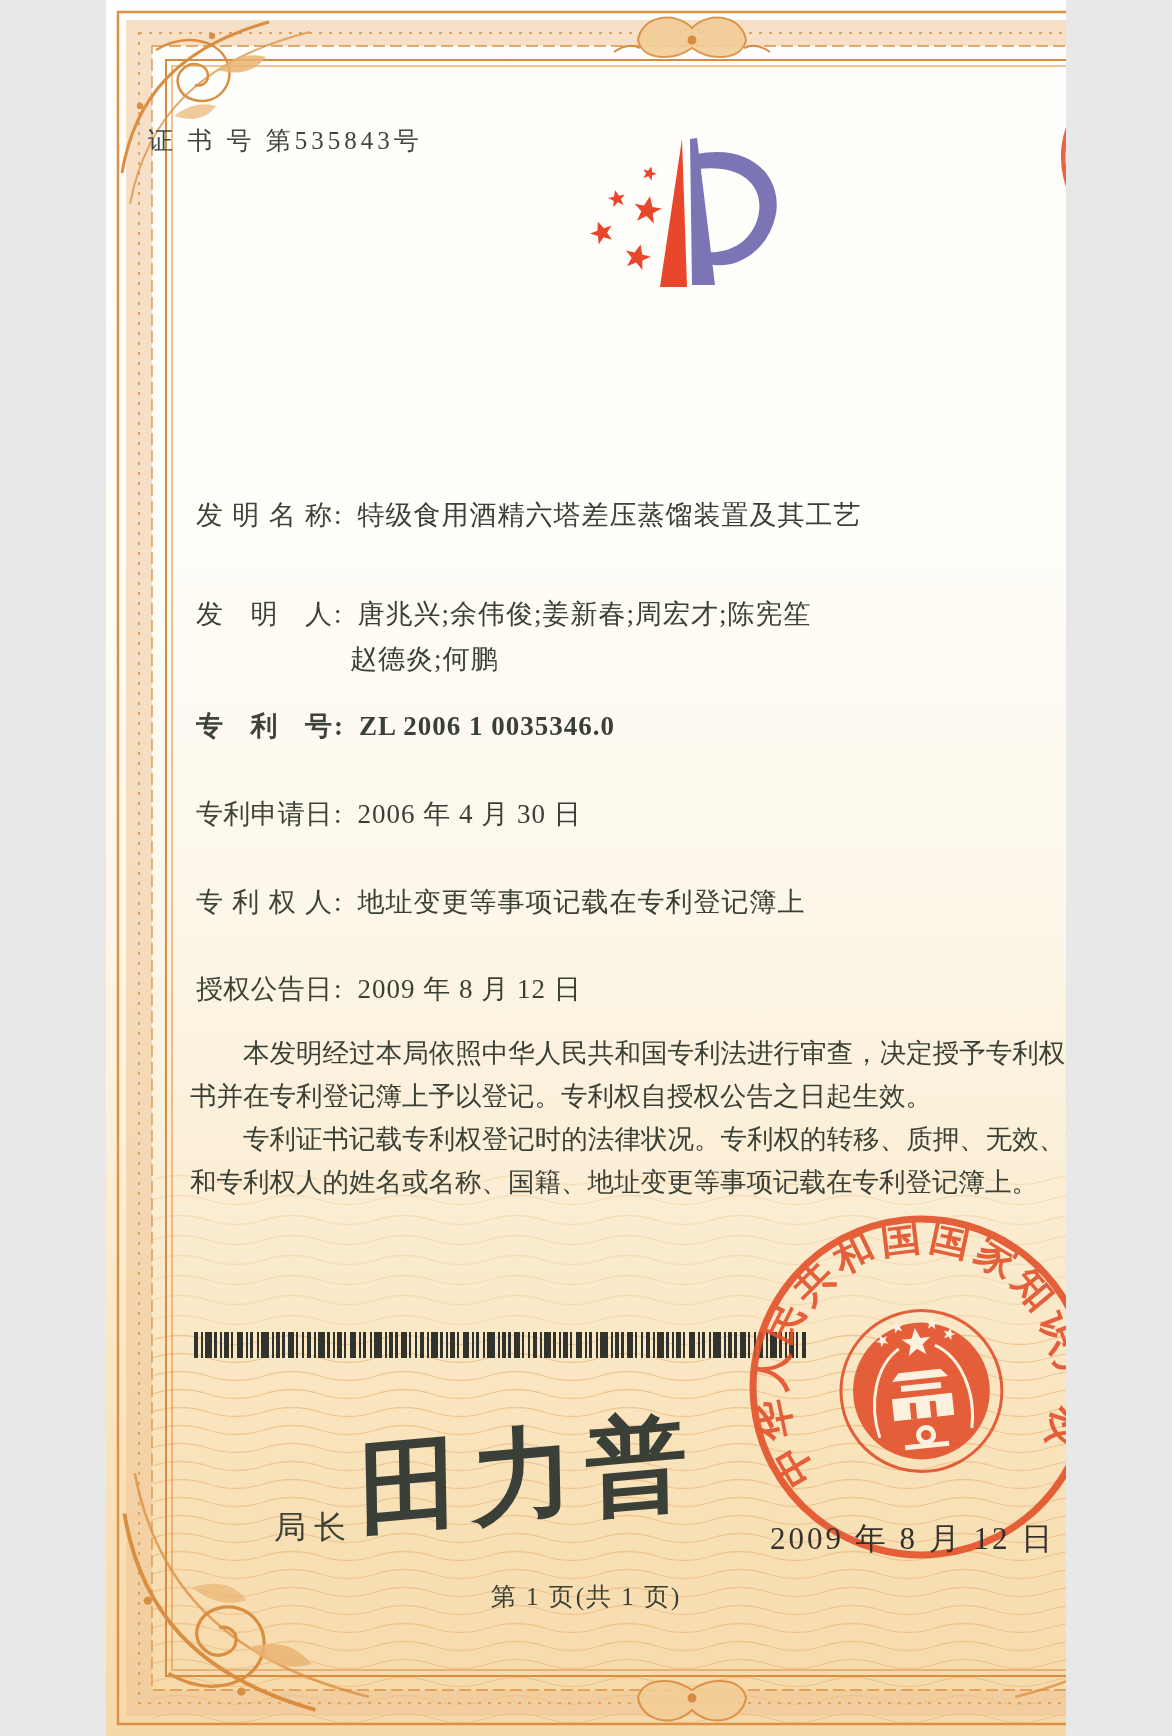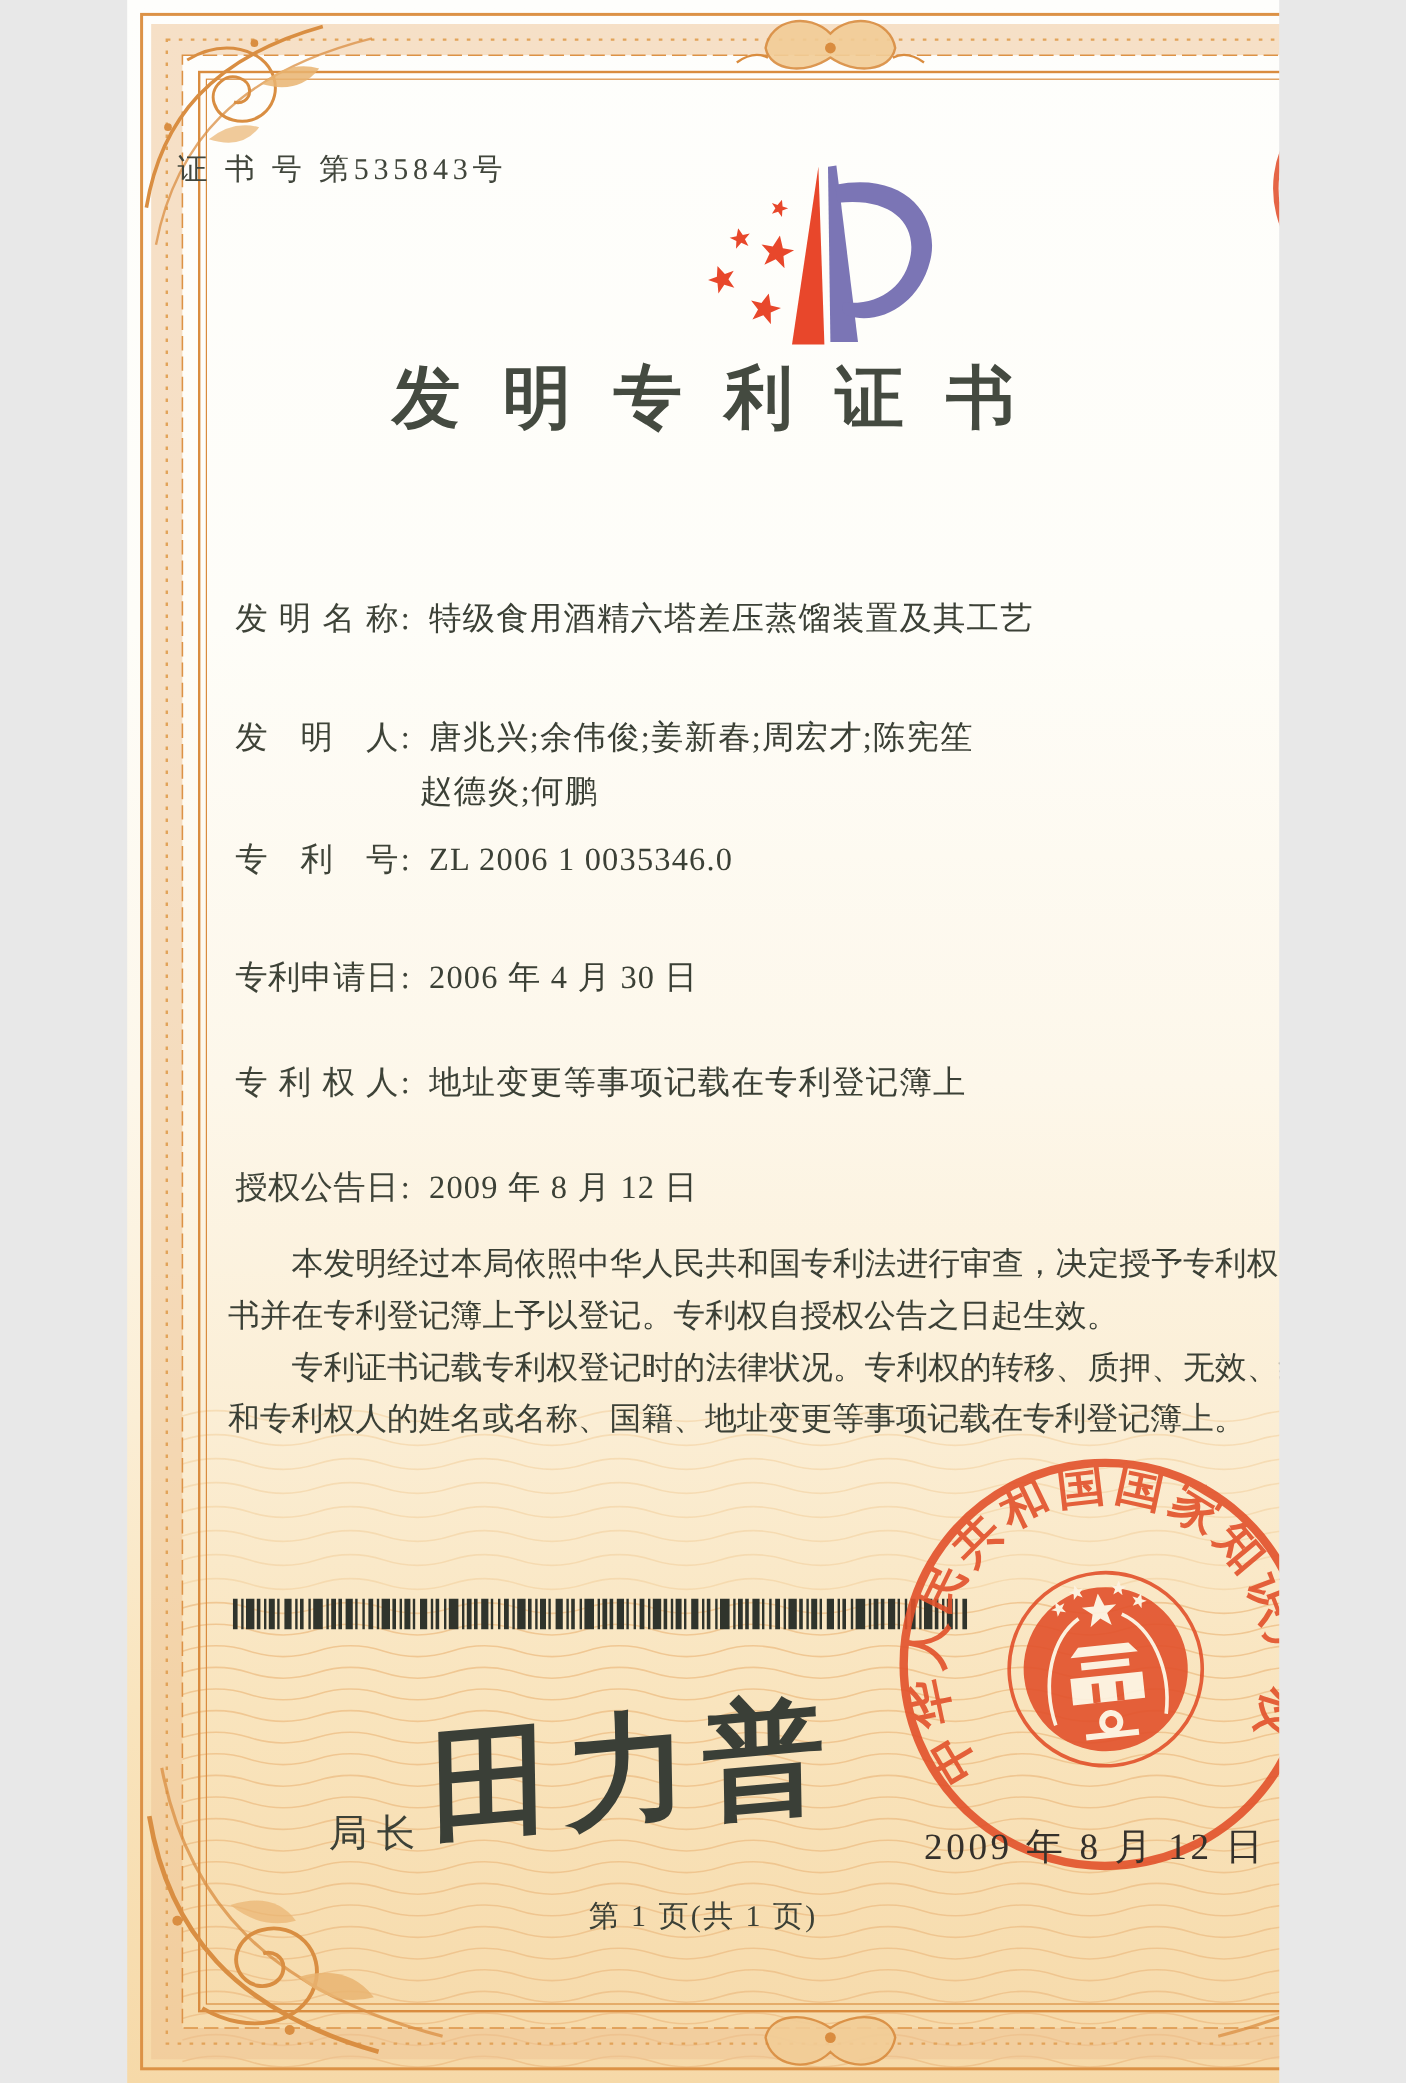--- a/index.html
+++ b/index.html
@@ -143,31 +143,30 @@
     <polygon points="108,27 113,175 86,175" fill="#e8472b"></polygon>
     <g fill="#e8472b">
       <use href="#star" x="68" y="54" width="15" height="15" transform="rotate(18 75 61)"></use>
       <use href="#star" x="34" y="78" width="18" height="18" transform="rotate(-12 43 87)"></use>
       <use href="#star" x="59" y="84" width="29" height="29" transform="rotate(10 73 98)"></use>
       <use href="#star" x="16" y="109" width="24" height="24" transform="rotate(-20 28 121)"></use>
       <use href="#star" x="50" y="132" width="27" height="27" transform="rotate(14 63 145)"></use>
     </g>
   </svg>
 
-  <div class="abs content title">发明专利证书</div>
 
   <div class="abs content fields">
     <div class="frow" style="top:0;">
       <span class="flabel">发明名称</span><span class="fcolon">:</span><span class="fvalue">特级食用酒精六塔差压蒸馏装置及其工艺</span>
     </div>
     <div class="frow" style="top:99px;">
       <span class="flabel">发明人</span><span class="fcolon">:</span><span class="fvalue">唐兆兴;余伟俊;姜新春;周宏才;陈宪笙</span>
     </div>
     <div class="fvalue2" style="top:144px;">赵德炎;何鹏</div>
-    <div class="frow" style="top:201px;">
+    <div class="frow" style="top:211px;font-weight:bold;">
       <span class="flabel">专利号</span><span class="fcolon">:</span><span class="fvalue">ZL 2006 1 0035346.0</span>
     </div>
     <div class="frow" style="top:299px;">
       <span class="flabel">专利申请日</span><span class="fcolon">:</span><span class="fvalue">2006 年 4 月 30 日</span>
     </div>
     <div class="frow" style="top:387px;">
       <span class="flabel">专利权人</span><span class="fcolon">:</span><span class="fvalue">地址变更等事项记载在专利登记簿上</span>
     </div>
     <div class="frow" style="top:474px;">
       <span class="flabel">授权公告日</span><span class="fcolon">:</span><span class="fvalue">2009 年 8 月 12 日</span>

